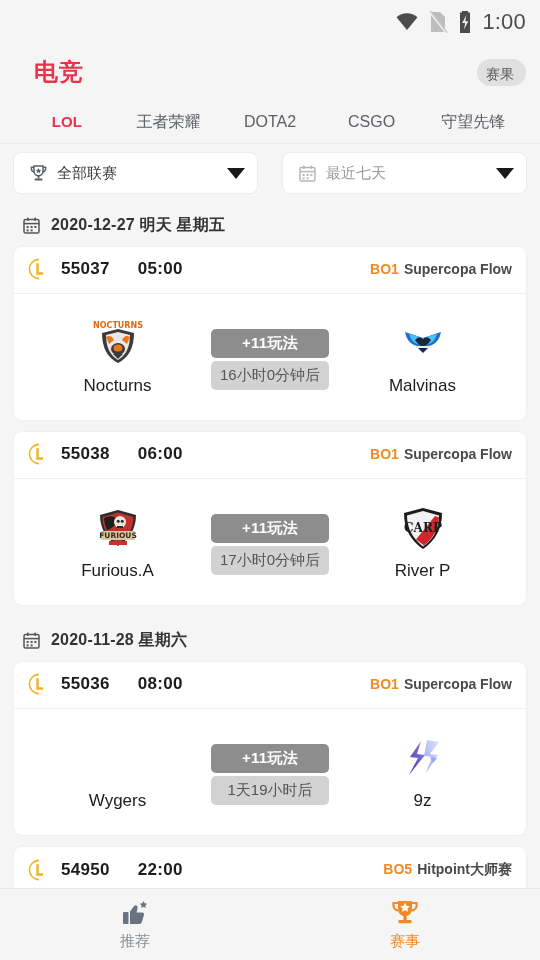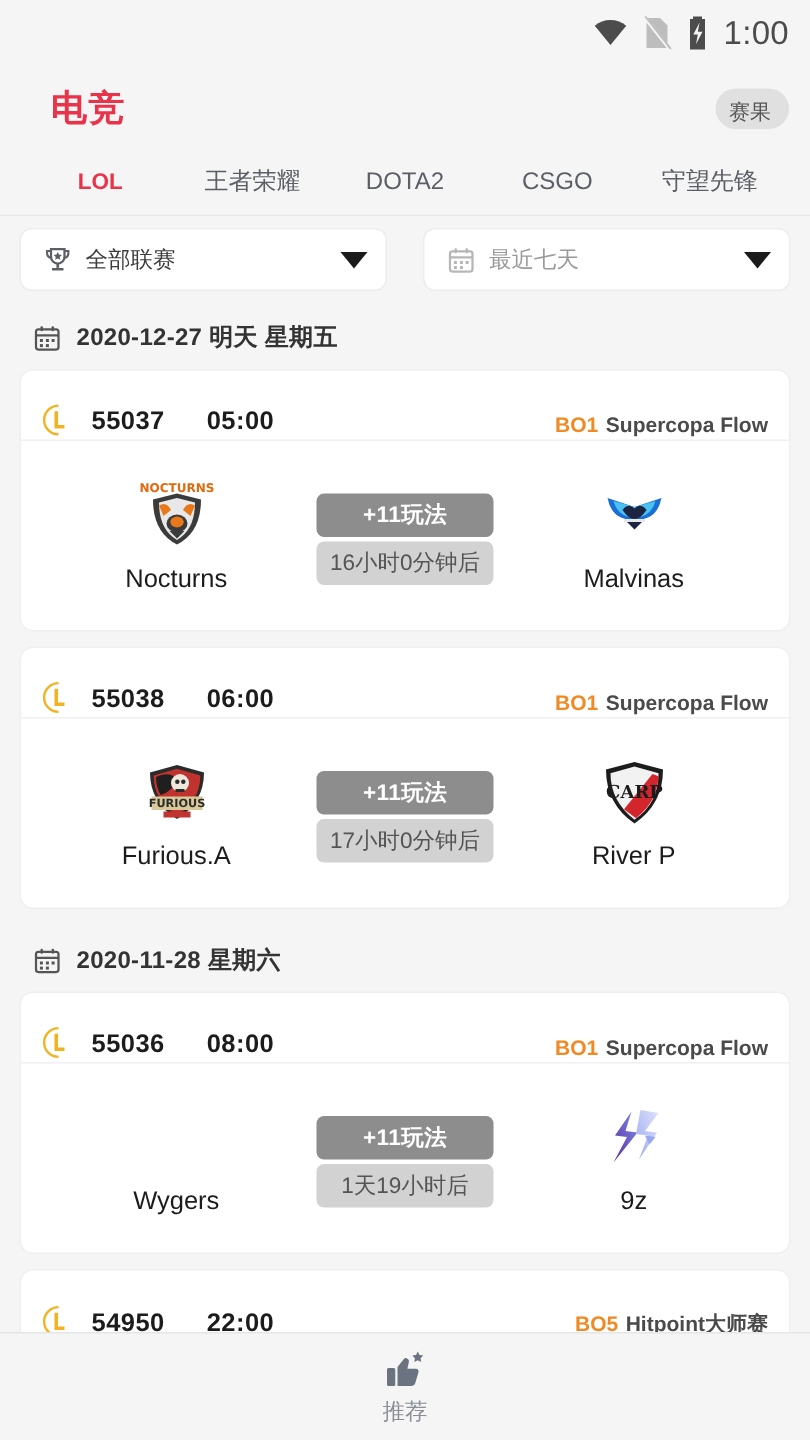--- a/index.html
+++ b/index.html
@@ -38,20 +38,21 @@
   }
   .result-badge .lbl { font-size: 14px; color: #555; }
   .medal { width: 15px; height: 17px; display:block; }
 
   
   .tabs {
     height: 44px; flex: 0 0 44px;
     display: flex; align-items: center;
     background: #f5f5f5; padding: 0 16px;
     border-bottom: 1px solid #eaeaea;
+    justify-content: flex-end;
   }
   .tab {
     flex: 1 1 0; text-align: center;
     font-size: 16px; color: #5c6066;
     position: relative; line-height: 44px;
   }
   .tab.active { color: #e8334a; font-weight: bold; font-size: 15px; }
 
   
   .filters {
@@ -84,21 +85,21 @@
   }
   .date-head .cal { width: 19px; height: 19px; flex: 0 0 19px; }
   .date-head .dtxt { font-size: 16px; color: #333; font-weight: bold; letter-spacing: .2px; }
 
   .card {
     background: #fff; border-radius: 8px;
     margin-bottom: 12px; overflow: hidden;
     box-shadow: 0 0 0 1px #efefef;
   }
   .card-head {
-    height: 47px; display: flex; align-items: flex-end;
+    height: 47px; display: flex; align-items: center;
     padding: 0 14px 2px 14px;
     border-bottom: 1px solid #f0f0f0;
   }
   .lolmark { width: 22px; height: 22px; flex: 0 0 22px; margin-right: 11px; }
   .mid { font-size: 17px; color: #1c1c1c; font-weight: bold; letter-spacing: .3px; }
   .mtime { font-size: 17px; color: #1c1c1c; font-weight: bold; margin-left: 28px; letter-spacing: .3px; }
   .league { margin-left: auto; display: flex; align-items: baseline; gap: 5px; }
   .bo { font-size: 14px; color: #f08a24; font-weight: bold; }
   .lname { font-size: 14px; color: #4a4a4a; font-weight: bold; }
 
@@ -408,15 +409,26 @@
 
   <div class="bottomnav">
     <div class="navitem">
       <svg class="nicon" viewBox="0 0 30 30">
         <rect x="3" y="14" width="5.5" height="12" rx="1" fill="#6b7280"></rect>
         <path d="M10 26 h9.5 a2.4 2.4 0 0 0 2.3 -1.8 l2.2 -7.4 a1.8 1.8 0 0 0 -1.8 -2.3 h-5.6 l1 -4.6 a2 2 0 0 0 -3.6 -1.6 L10 13.4 Z" fill="#6b7280"></path>
         <path d="M23.5 3 l1.15 2.3 2.55 .35 -1.85 1.8 .45 2.55 -2.3 -1.2 -2.3 1.2 .45-2.55 -1.85-1.8 2.55-.35 Z" fill="#6b7280"></path>
       </svg>
       <span class="nlabel">推荐</span>
     </div>
+    <div class="navitem active">
+      <svg class="nicon" viewBox="0 0 30 30">
+        <path d="M8 3 h14 v8.2 a7 7 0 0 1 -14 0 Z" fill="#f08a24"></path>
+        <path d="M8 5 H3.4 v2.4 a5.4 5.4 0 0 0 4.8 5.2" fill="none" stroke="#f08a24" stroke-width="2.1"></path>
+        <path d="M22 5 h4.6 v2.4 a5.4 5.4 0 0 1 -4.8 5.2" fill="none" stroke="#f08a24" stroke-width="2.1"></path>
+        <path d="M15 4.8 l1.5 3 3.3 .45 -2.4 2.3 .6 3.3 -3 -1.6 -3 1.6 .6-3.3 -2.4-2.3 3.3-.45 Z" fill="#fff"></path>
+        <rect x="13.4" y="17.6" width="3.2" height="4.6" fill="#f08a24"></rect>
+        <rect x="8.4" y="22" width="13.2" height="3.2" rx="1" fill="#f08a24"></rect>
+      </svg>
+      <span class="nlabel">赛事</span>
+    </div>
   </div>
 
 </div>
 
 </body></html>

